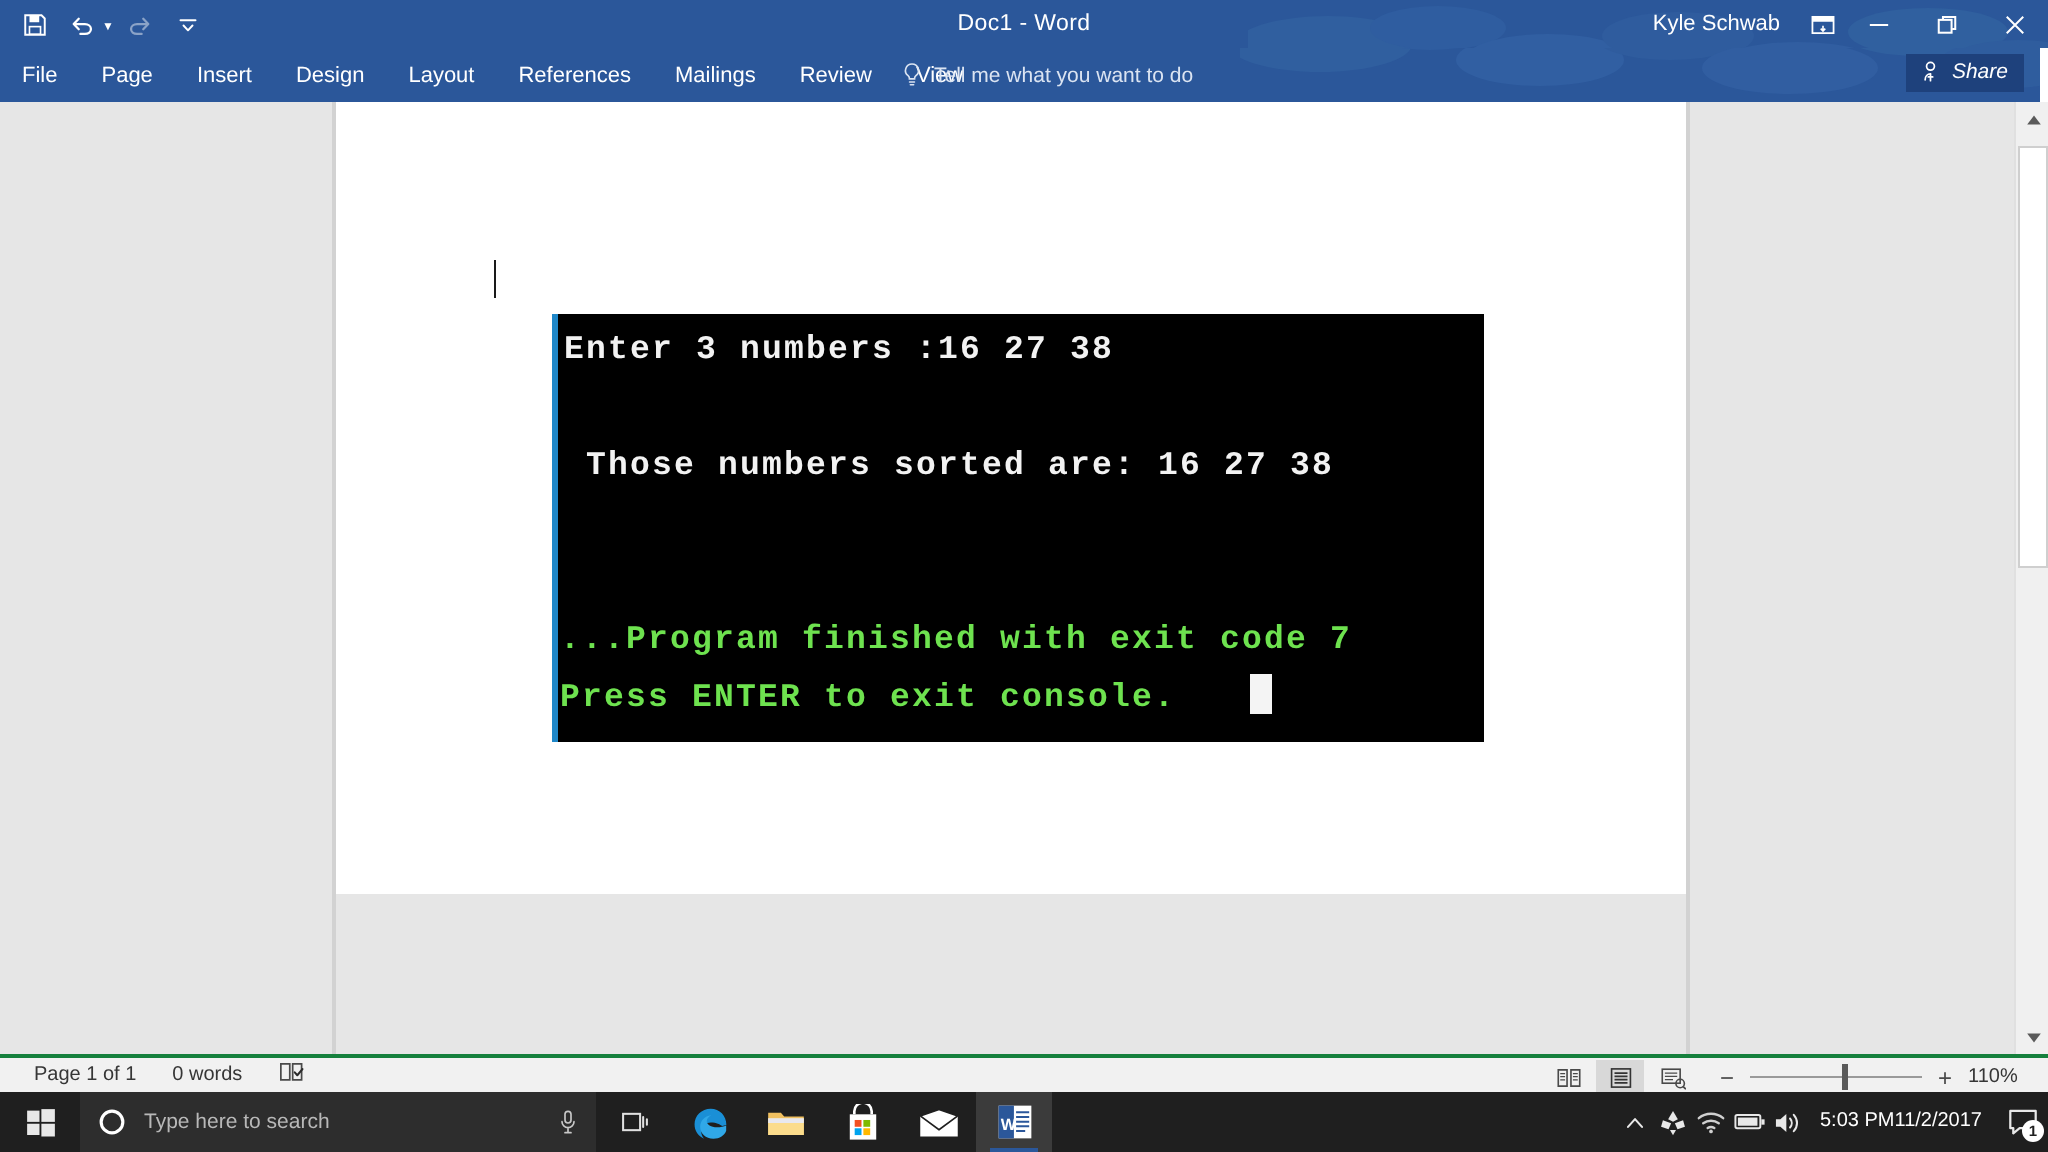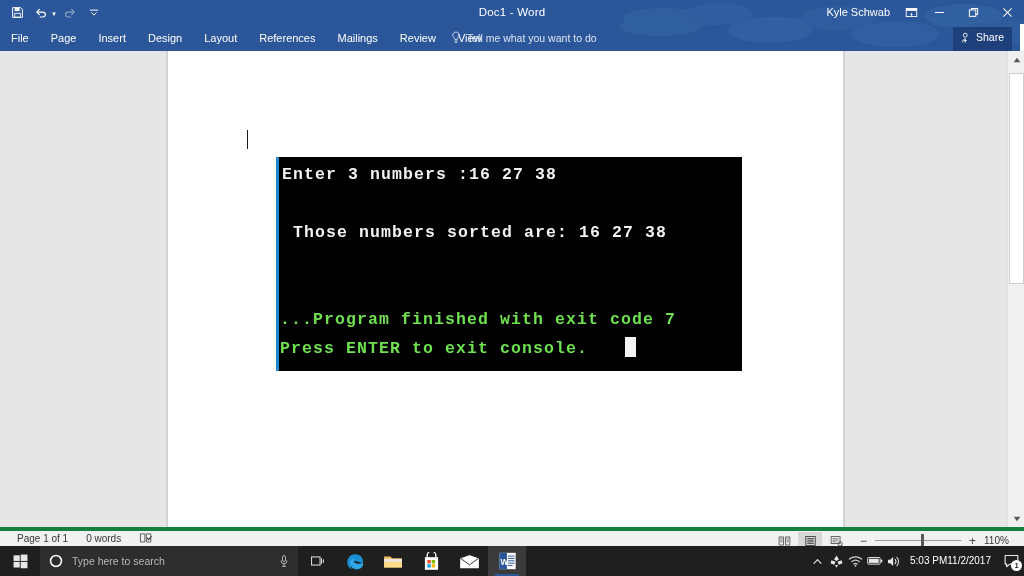--- a/index.html
+++ b/index.html
@@ -57,32 +57,32 @@
     color: #ffffff; font-size: 11px; padding: 0 11px; height: 27px;
     display: flex; align-items: center; white-space: nowrap;
   }
   .tellme {
     position: absolute; left: 451px; top: 0; height: 27px;
     display: flex; align-items: center; gap: 6px;
     color: #dbe4f2; font-size: 10.5px; white-space: nowrap;
   }
   .share-btn {
     position: absolute; right: 8px; top: 3px; height: 19px;
-    display: flex; align-items: flex-end; gap: 4px;
-    padding: 16px 8px; background: #1e417c;
-    color: #ffffff; font-size: 10.5px; white-space: nowrap;
+    display: flex; align-items: flex-start; gap: 4px;
+    padding: 3px 8px; background: #1e417c;
+    color: #ffffff; font-size: 10.5px; white-space: nowrap; font-style: italic;
   }
 
   
   .docarea {
     position: absolute; left: 0; top: 51px; width: 1024px; height: 476px;
     background: #e6e6e6;
   }
   .page {
-    position: absolute; left: 168px; top: 0px; width: 675px; height: 476px;
+    position: absolute; left: 168px; top: 0px; width: 675px; height: 396px;
     background: #ffffff;
   }
   .page-edge-l { position: absolute; left: 166px; top: 0; width: 2px; height: 476px; background: #d2d2d2; }
   .page-edge-r { position: absolute; left: 843px; top: 0; width: 2px; height: 476px; background: #d2d2d2; }
   .caret {
     position: absolute; left: 79px; top: 79px; width: 1px; height: 19px; background: #1a1a1a;
   }
 
   
   .console {
@@ -114,21 +114,21 @@
   .sb-arrow.down { bottom: 0; }
   .sb-track { position: absolute; left: 0; top: 17px; width: 17px; bottom: 17px; background: #f0f0f0; }
   .sb-thumb {
     position: absolute; left: 1px; top: 22px; width: 15px; height: 211px;
     background: #ffffff; border: 1px solid #cfcfcf;
   }
 
   
   .statusbar {
     position: absolute; left: 0; top: 527px; width: 1024px; height: 19px;
-    background: #f1f1f1; border-top: 4px solid #15803d;
+    background: #f1f1f1; border-top: 2px solid #15803d;
     display: flex; align-items: center;
   }
   .sb-left { display: flex; align-items: center; gap: 0; padding-left: 8px; }
   .sb-item { font-size: 10px; color: #363636; padding: 0 9px; white-space: nowrap; }
   .sb-right {
     position: absolute; right: 6px; top: 0; height: 19px;
     display: flex; align-items: center; gap: 2px;
   }
   .view-btn {
     width: 24px; height: 17px; display: flex; align-items: center; justify-content: center;

